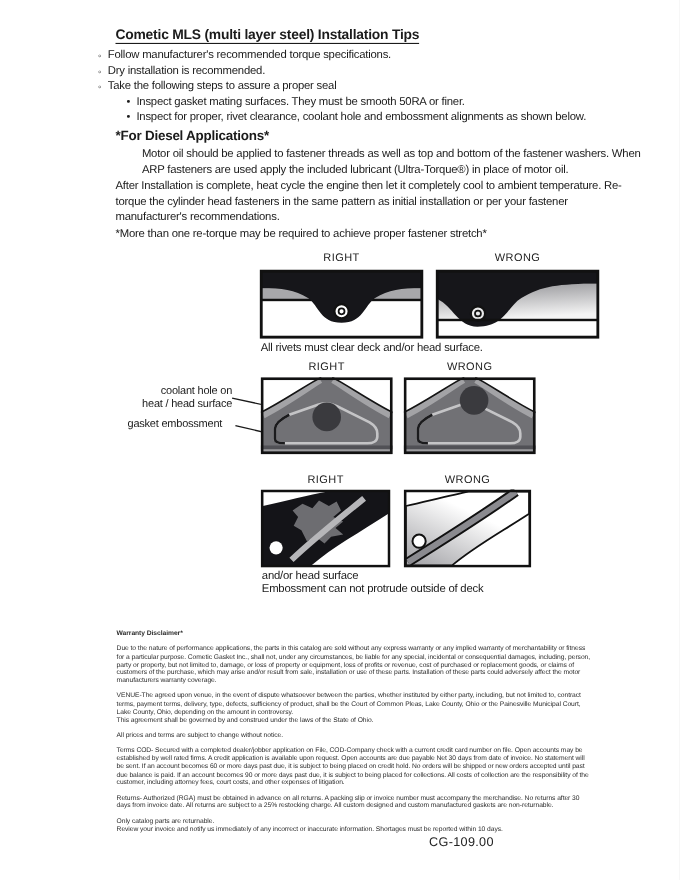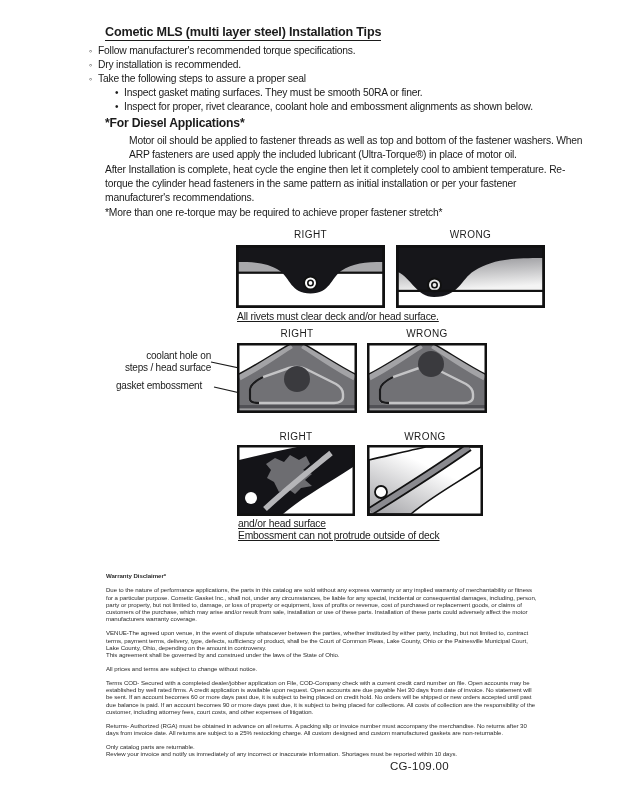--- a/index.html
+++ b/index.html
@@ -14,21 +14,21 @@
     border-bottom:1.6px solid #1b1b1b;padding-bottom:1px;display:inline-block;
   }
   .body-text{font-size:10.3px;letter-spacing:-0.2px;line-height:14.1px;}
   .bullet-row{display:flex;align-items:flex-start;}
   .bullet-glyph{width:9px;flex:0 0 9px;font-size:9px;line-height:14.1px;}
   .sub{margin-left:26px;}
   .sub .bullet-glyph{font-size:10px;}
   .section-head{font-size:12.2px;font-weight:bold;letter-spacing:-0.2px;}
   .para{width:462px;}
   .dg-head{font-size:10px;letter-spacing:0.4px;text-align:center;color:#1c1c1c;}
-  .caption{font-size:10.3px;letter-spacing:-0.2px;line-height:11.5px;text-decoration:underline;}
+  .caption{font-size:10.3px;letter-spacing:-0.2px;line-height:11.5px;}
   .pointer-label{font-size:10px;letter-spacing:-0.2px;line-height:11.6px;text-align:right;}
   .fine{font-size:6.1px;letter-spacing:-0.05px;line-height:7.3px;color:#2b2b2b;width:431px;}
   .fine p{margin:0 0 6.5px 0;}
   .fine p.tight{margin:0;}
   .fine .fine-head{font-weight:bold;margin-bottom:7px;}
   .footer-code{font-size:11.5px;letter-spacing:0.3px;color:#222;}
   svg{display:block;}
 </style>
 </head>
 <body>
@@ -100,21 +100,21 @@
     </svg>
   </div>
 
   <div class="abs caption" style="left:237px;top:311px;">All rivets must clear deck and/or head surface.</div>
 
   <div class="abs dg-head" style="left:237px;top:328px;width:120px;">RIGHT</div>
   <div class="abs dg-head" style="left:367px;top:328px;width:120px;">WRONG</div>
 
   <div class="abs pointer-label" style="left:76px;top:350px;width:135px;">
     <div>coolant hole on</div>
-    <div>steps / head surface</div>
+    <div>heat / head surface</div>
   </div>
   <div class="abs pointer-label" style="left:64px;top:380px;width:138px;">gasket embossment</div>
 
   <svg class="abs" style="left:110px;top:340px;" width="200" height="72" viewBox="0 0 200 72">
     <line x1="101" y1="22" x2="176" y2="38" stroke="#1a1a1a" stroke-width="1.2"></line>
     <line x1="104" y1="47" x2="152" y2="58" stroke="#1a1a1a" stroke-width="1.2"></line>
   </svg>
 
   <div class="abs" style="left:237px;top:343px;">
     <svg width="120" height="70" viewBox="0 0 120 70">

